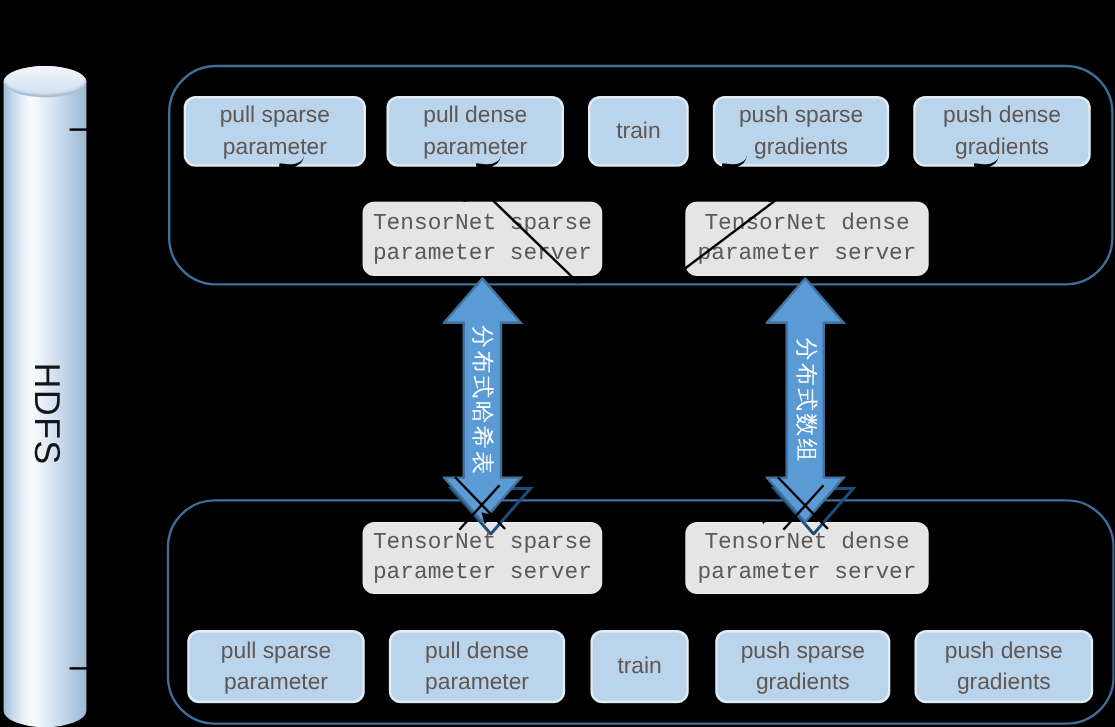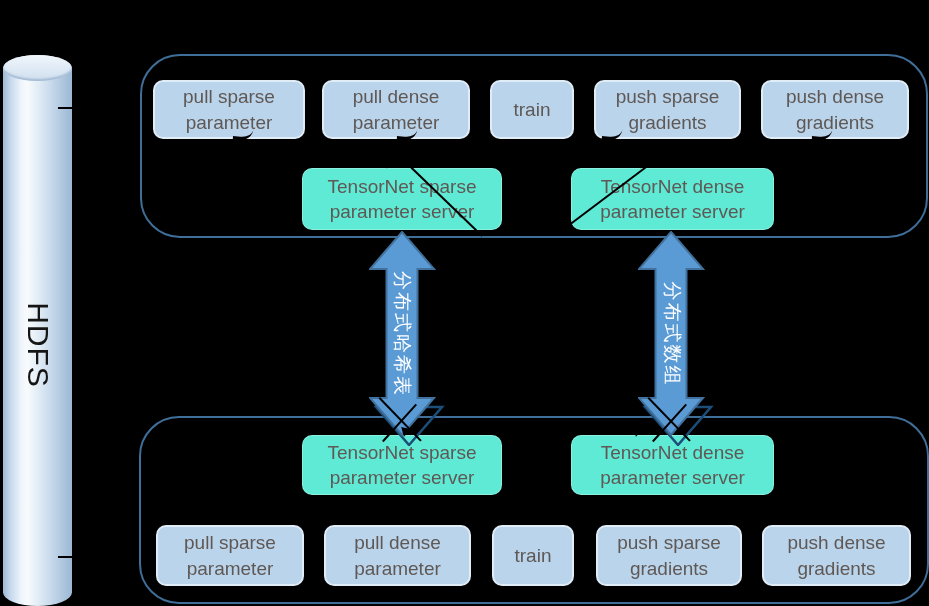--- a/index.html
+++ b/index.html
@@ -34,21 +34,21 @@
   .worker{position:absolute;border:2.5px solid #3f6e99;border-radius:40px;background:transparent;box-sizing:border-box;}
   .worker.top{left:140px;top:54px;width:788px;height:184px;}
   .worker.bottom{left:139px;top:416px;width:790px;height:188px;}
   
   .box{
     position:absolute;display:flex;align-items:center;justify-content:center;
     text-align:center;box-sizing:border-box;border-radius:10px;
     color:#5f5855;font-size:19px;line-height:1.33;padding:2px 6px;
   }
   .task{background:#bad4eb;border:2px solid rgba(255,255,255,.55);}
-  .server{background:#5eead4;border:1px solid rgba(255,255,255,.28);}
+  .server{background:#e5e5e5;border:1px solid rgba(255,255,255,.28);font-family:Liberation Mono, monospace;}
   
   .tt1{left:153px;top:80px;width:152px;height:59px;}
   .tt2{left:322px;top:80px;width:148px;height:59px;}
   .tt3{left:490px;top:80px;width:84px;height:59px;}
   .tt4{left:594px;top:80px;width:147px;height:59px;}
   .tt5{left:761px;top:80px;width:148px;height:59px;}
   
   .ts1{left:302px;top:168px;width:200px;height:62px;}
   .ts2{left:571px;top:168px;width:203px;height:62px;}
   

